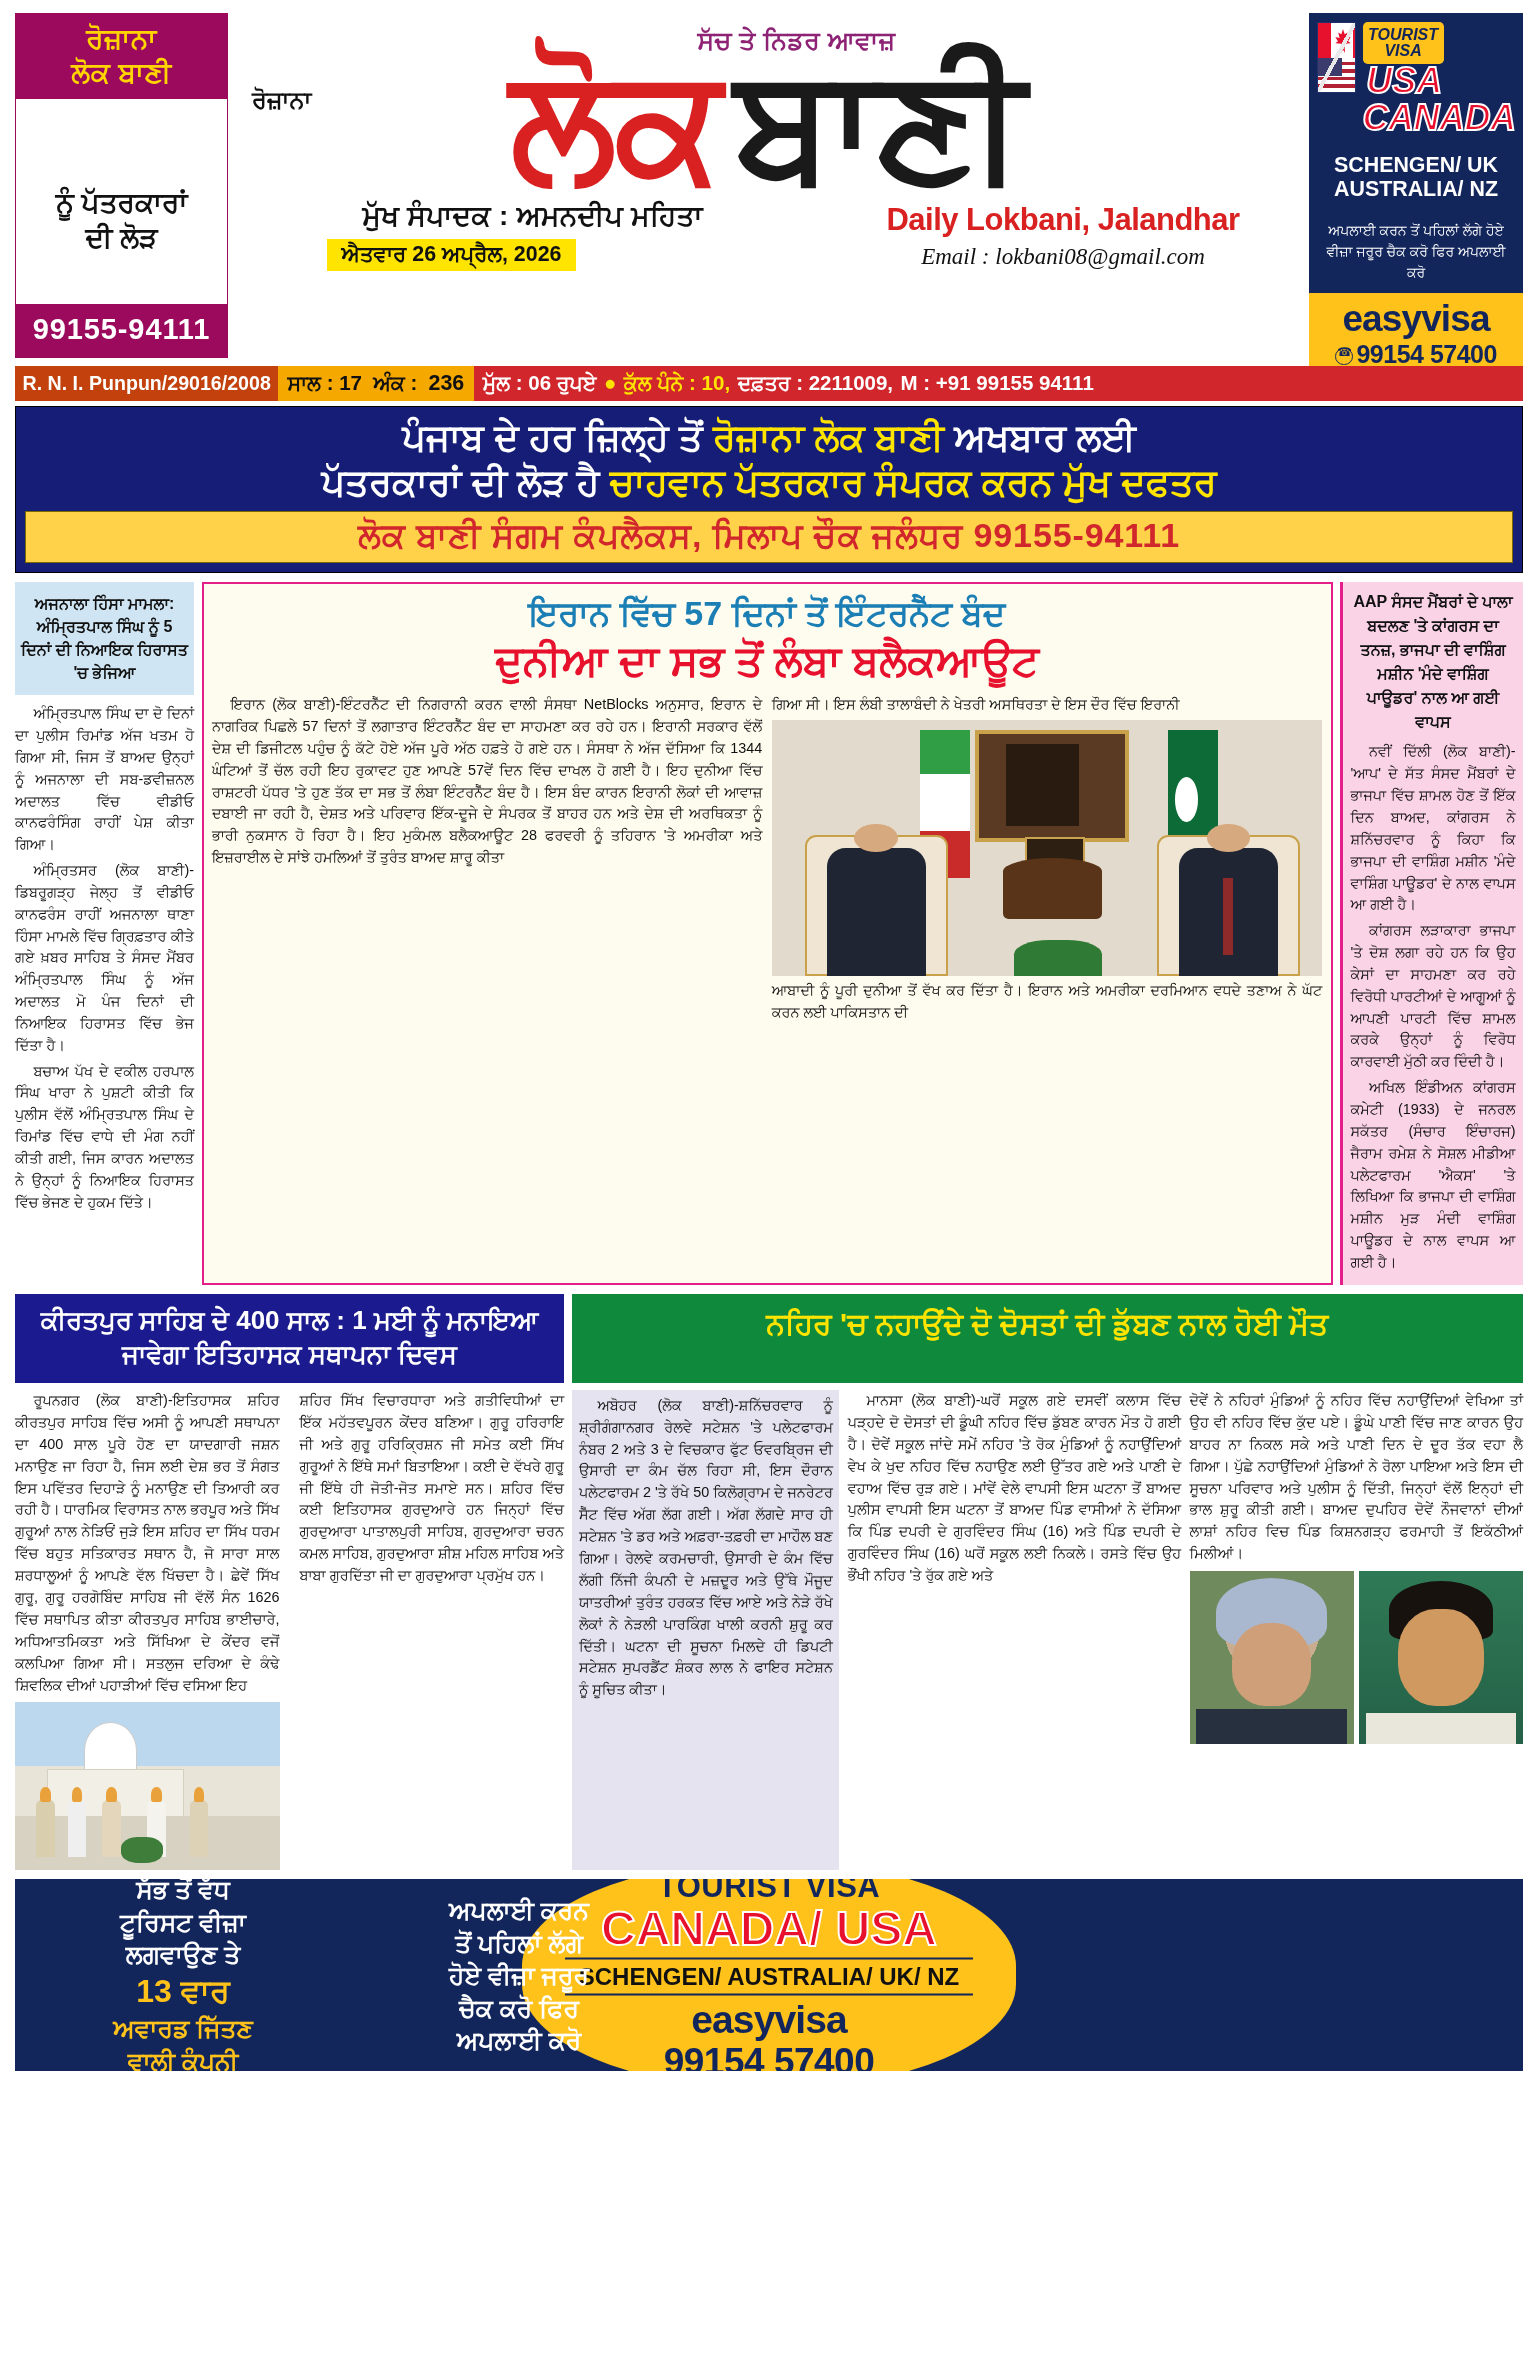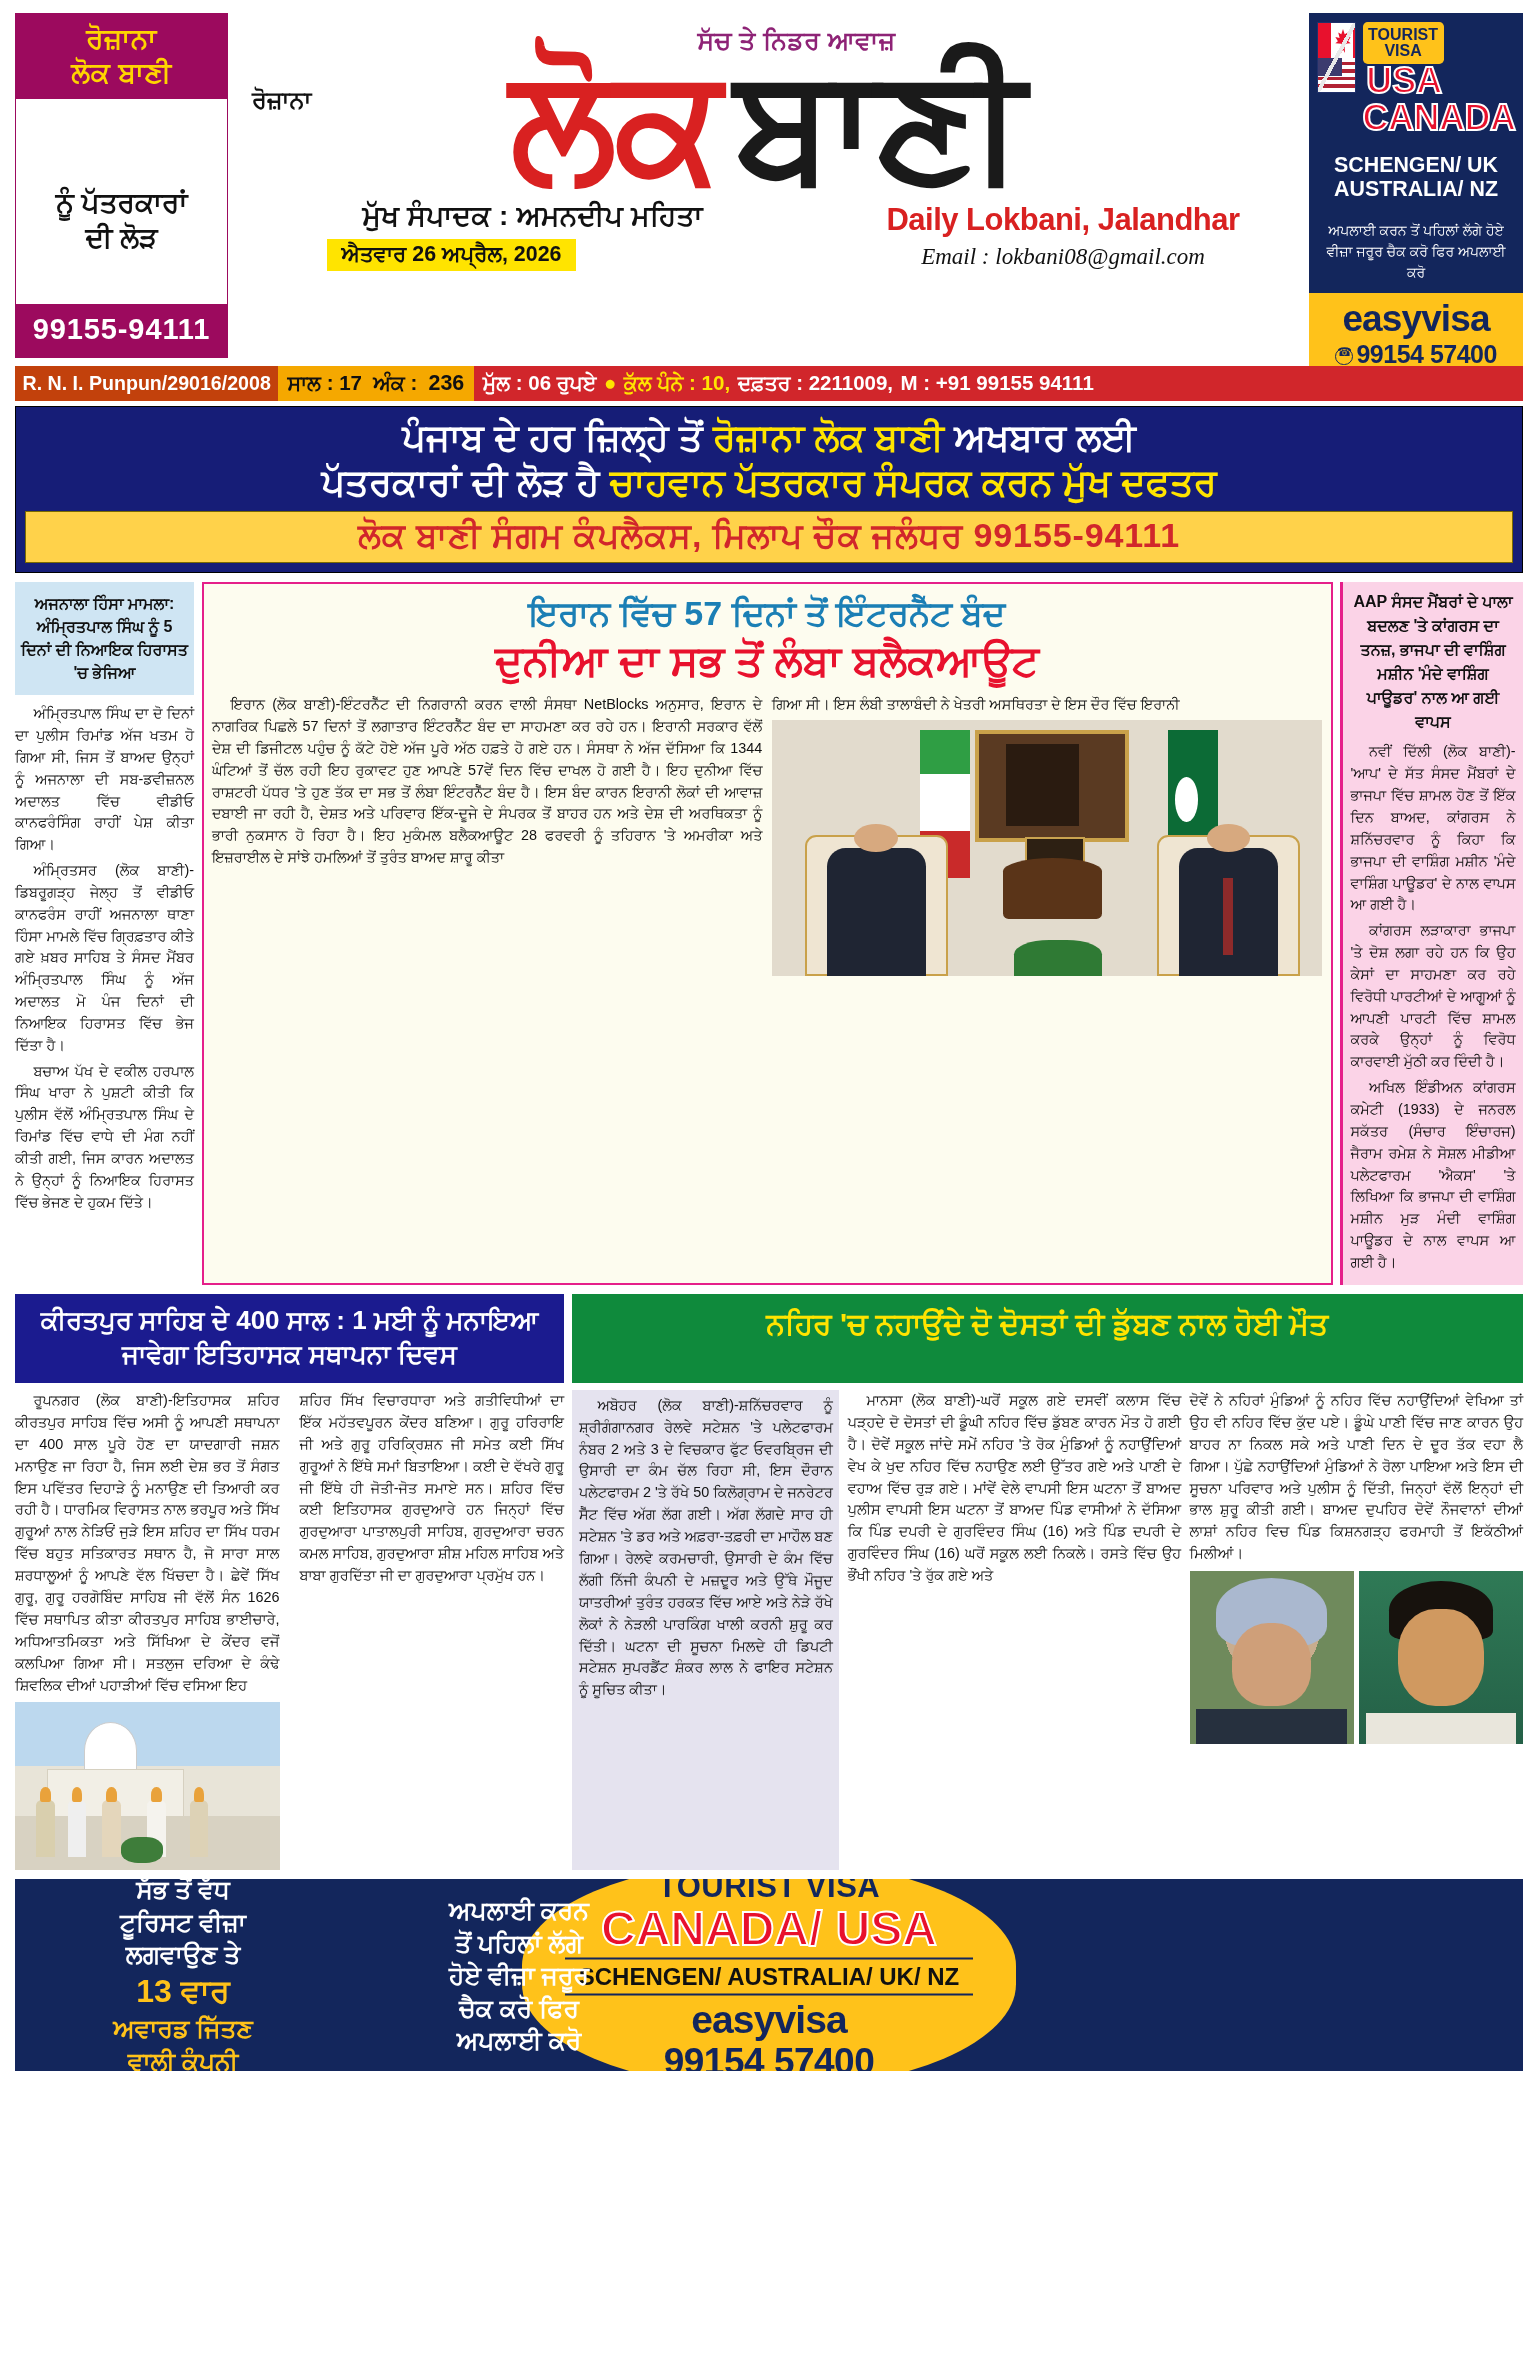--- a/index.html
+++ b/index.html
@@ -32,21 +32,21 @@
   .mh-sub { display:flex; align-items:flex-start; justify-content:space-between; margin-top: 3.7px; padding: 0 5.6px; }
   .editor-block { width: 55%; }
   .editor-line { font-size: 28px; font-weight: bold; color:#111; letter-spacing:0.3px; text-align:center;}
   .date-line { background:#ffe400; display:inline-block; padding: 2.8px 15px 4.7px; font-size: 21.4px; font-weight:bold; color:#111; margin-top: 5.6px; margin-left: 80px;}
   .paper-block { width: 43%; text-align:center; padding-top: 1.9px;}
   .daily-lok { font-size: 31px; font-weight: 900; color:#d92121; letter-spacing:-0.5px; }
   .email-line { font-family:"Liberation Serif", serif; font-style: italic; font-size: 23px; color:#111; margin-top: 5.6px; }
 
   .mh-right { width: 214px; flex: 0 0 214px; margin-left: 7.5px; }
   .visa-ad { background:#13265c; height: 100%; display:flex; flex-direction:column; }
-  .visa-top { padding: 9.3px 7.5px 5.6px; display:flex; gap:6.5px; align-items:flex-start; }
+  .visa-top { padding: 9.3px 7.5px 5.6px; display:flex; gap:6.5px; align-items:flex-start;font-style:italic; }
   .flags { width: 48px; height: 71px; position: relative; overflow:hidden; border:0.9px solid #20306a;}
   .flag-ca { position:absolute; inset:0; background:#fff; }
   .flag-ca:before, .flag-ca:after { content:""; position:absolute; top:0; bottom:50%; width:13px; background:#e8112d; }
   .flag-ca:before { left:0; } .flag-ca:after { left:35px; }
   .maple { position:absolute; left:17px; top:5.6px; width:17px; height:24px; background:#e8112d;
      clip-path: polygon(50% 0%, 60% 22%, 78% 15%, 70% 38%, 95% 34%, 80% 52%, 95% 60%, 58% 62%, 62% 100%, 50% 86%, 38% 100%, 42% 62%, 5% 60%, 20% 52%, 5% 34%, 30% 38%, 22% 15%, 40% 22%); }
   .flag-us { position:absolute; left:0; right:0; top:50%; bottom:0; background: repeating-linear-gradient(#fff 0 3.7px, #b22234 3.7px 7.5px); }
   .flag-us .canton { position:absolute; left:0; top:0; width:24px; height:18.6px; background:#3c3b6e; }
   .flag-diag { position:absolute; inset:0; background: linear-gradient(to bottom right, transparent 47%, #e9e9e9 47%, #e9e9e9 53%, transparent 53%); }
   .visa-titles { flex:1; }
@@ -300,20 +300,23 @@
             <div class="flagL"></div>
             <div class="flagR"></div>
             <div class="portrait"></div>
             <div class="table"></div>
             <div class="chairL"></div>
             <div class="chairR"></div>
             <div class="manL"></div>
             <div class="manR"></div>
             <div class="plant"></div>
           </div>
+          <div class="body-text" style="margin-top:4.7px">
+            <p>ਆਬਾਦੀ ਨੂੰ ਪੂਰੀ ਦੁਨੀਆ ਤੋਂ ਵੱਖ ਕਰ ਦਿੱਤਾ ਹੈ। ਇਰਾਨ ਅਤੇ ਅਮਰੀਕਾ ਦਰਮਿਆਨ ਵਧਦੇ ਤਣਾਅ ਨੇ ਘੱਟ ਕਰਨ ਲਈ ਪਾਕਿਸਤਾਨ ਦੀ</p>
+          </div>
         </div>
       </div>
     </div>
 
     <div class="col-right">
       <div class="r-head">AAP ਸੰਸਦ ਮੈਂਬਰਾਂ ਦੇ ਪਾਲਾ ਬਦਲਣ 'ਤੇ ਕਾਂਗਰਸ ਦਾ ਤਨਜ਼, ਭਾਜਪਾ ਦੀ ਵਾਸ਼ਿੰਗ ਮਸ਼ੀਨ 'ਮੰਦੇ ਵਾਸ਼ਿੰਗ ਪਾਊਡਰ' ਨਾਲ ਆ ਗਈ ਵਾਪਸ</div>
       <div class="body-text">
         <p class="ind">ਨਵੀਂ ਦਿੱਲੀ (ਲੋਕ ਬਾਣੀ)- 'ਆਪ' ਦੇ ਸੱਤ ਸੰਸਦ ਮੈਂਬਰਾਂ ਦੇ ਭਾਜਪਾ ਵਿੱਚ ਸ਼ਾਮਲ ਹੋਣ ਤੋਂ ਇੱਕ ਦਿਨ ਬਾਅਦ, ਕਾਂਗਰਸ ਨੇ ਸ਼ਨਿੱਚਰਵਾਰ ਨੂੰ ਕਿਹਾ ਕਿ ਭਾਜਪਾ ਦੀ ਵਾਸ਼ਿੰਗ ਮਸ਼ੀਨ 'ਮੰਦੇ ਵਾਸ਼ਿੰਗ ਪਾਊਡਰ' ਦੇ ਨਾਲ ਵਾਪਸ ਆ ਗਈ ਹੈ।</p>
         <p class="ind">ਕਾਂਗਰਸ ਲੜਾਕਾਰਾ ਭਾਜਪਾ 'ਤੇ ਦੋਸ਼ ਲਗਾ ਰਹੇ ਹਨ ਕਿ ਉਹ ਕੇਸਾਂ ਦਾ ਸਾਹਮਣਾ ਕਰ ਰਹੇ ਵਿਰੋਧੀ ਪਾਰਟੀਆਂ ਦੇ ਆਗੂਆਂ ਨੂੰ ਆਪਣੀ ਪਾਰਟੀ ਵਿੱਚ ਸ਼ਾਮਲ ਕਰਕੇ ਉਨ੍ਹਾਂ ਨੂੰ ਵਿਰੋਧ ਕਾਰਵਾਈ ਮੁੱਠੀ ਕਰ ਦਿੰਦੀ ਹੈ।</p>
         <p class="ind">ਅਖਿਲ ਇੰਡੀਅਨ ਕਾਂਗਰਸ ਕਮੇਟੀ (1933) ਦੇ ਜਨਰਲ ਸਕੱਤਰ (ਸੰਚਾਰ ਇੰਚਾਰਜ) ਜੈਰਾਮ ਰਮੇਸ਼ ਨੇ ਸੋਸ਼ਲ ਮੀਡੀਆ ਪਲੇਟਫਾਰਮ 'ਐਕਸ' 'ਤੇ ਲਿਖਿਆ ਕਿ ਭਾਜਪਾ ਦੀ ਵਾਸ਼ਿੰਗ ਮਸ਼ੀਨ ਮੁੜ ਮੰਦੀ ਵਾਸ਼ਿੰਗ ਪਾਊਡਰ ਦੇ ਨਾਲ ਵਾਪਸ ਆ ਗਈ ਹੈ।</p>

